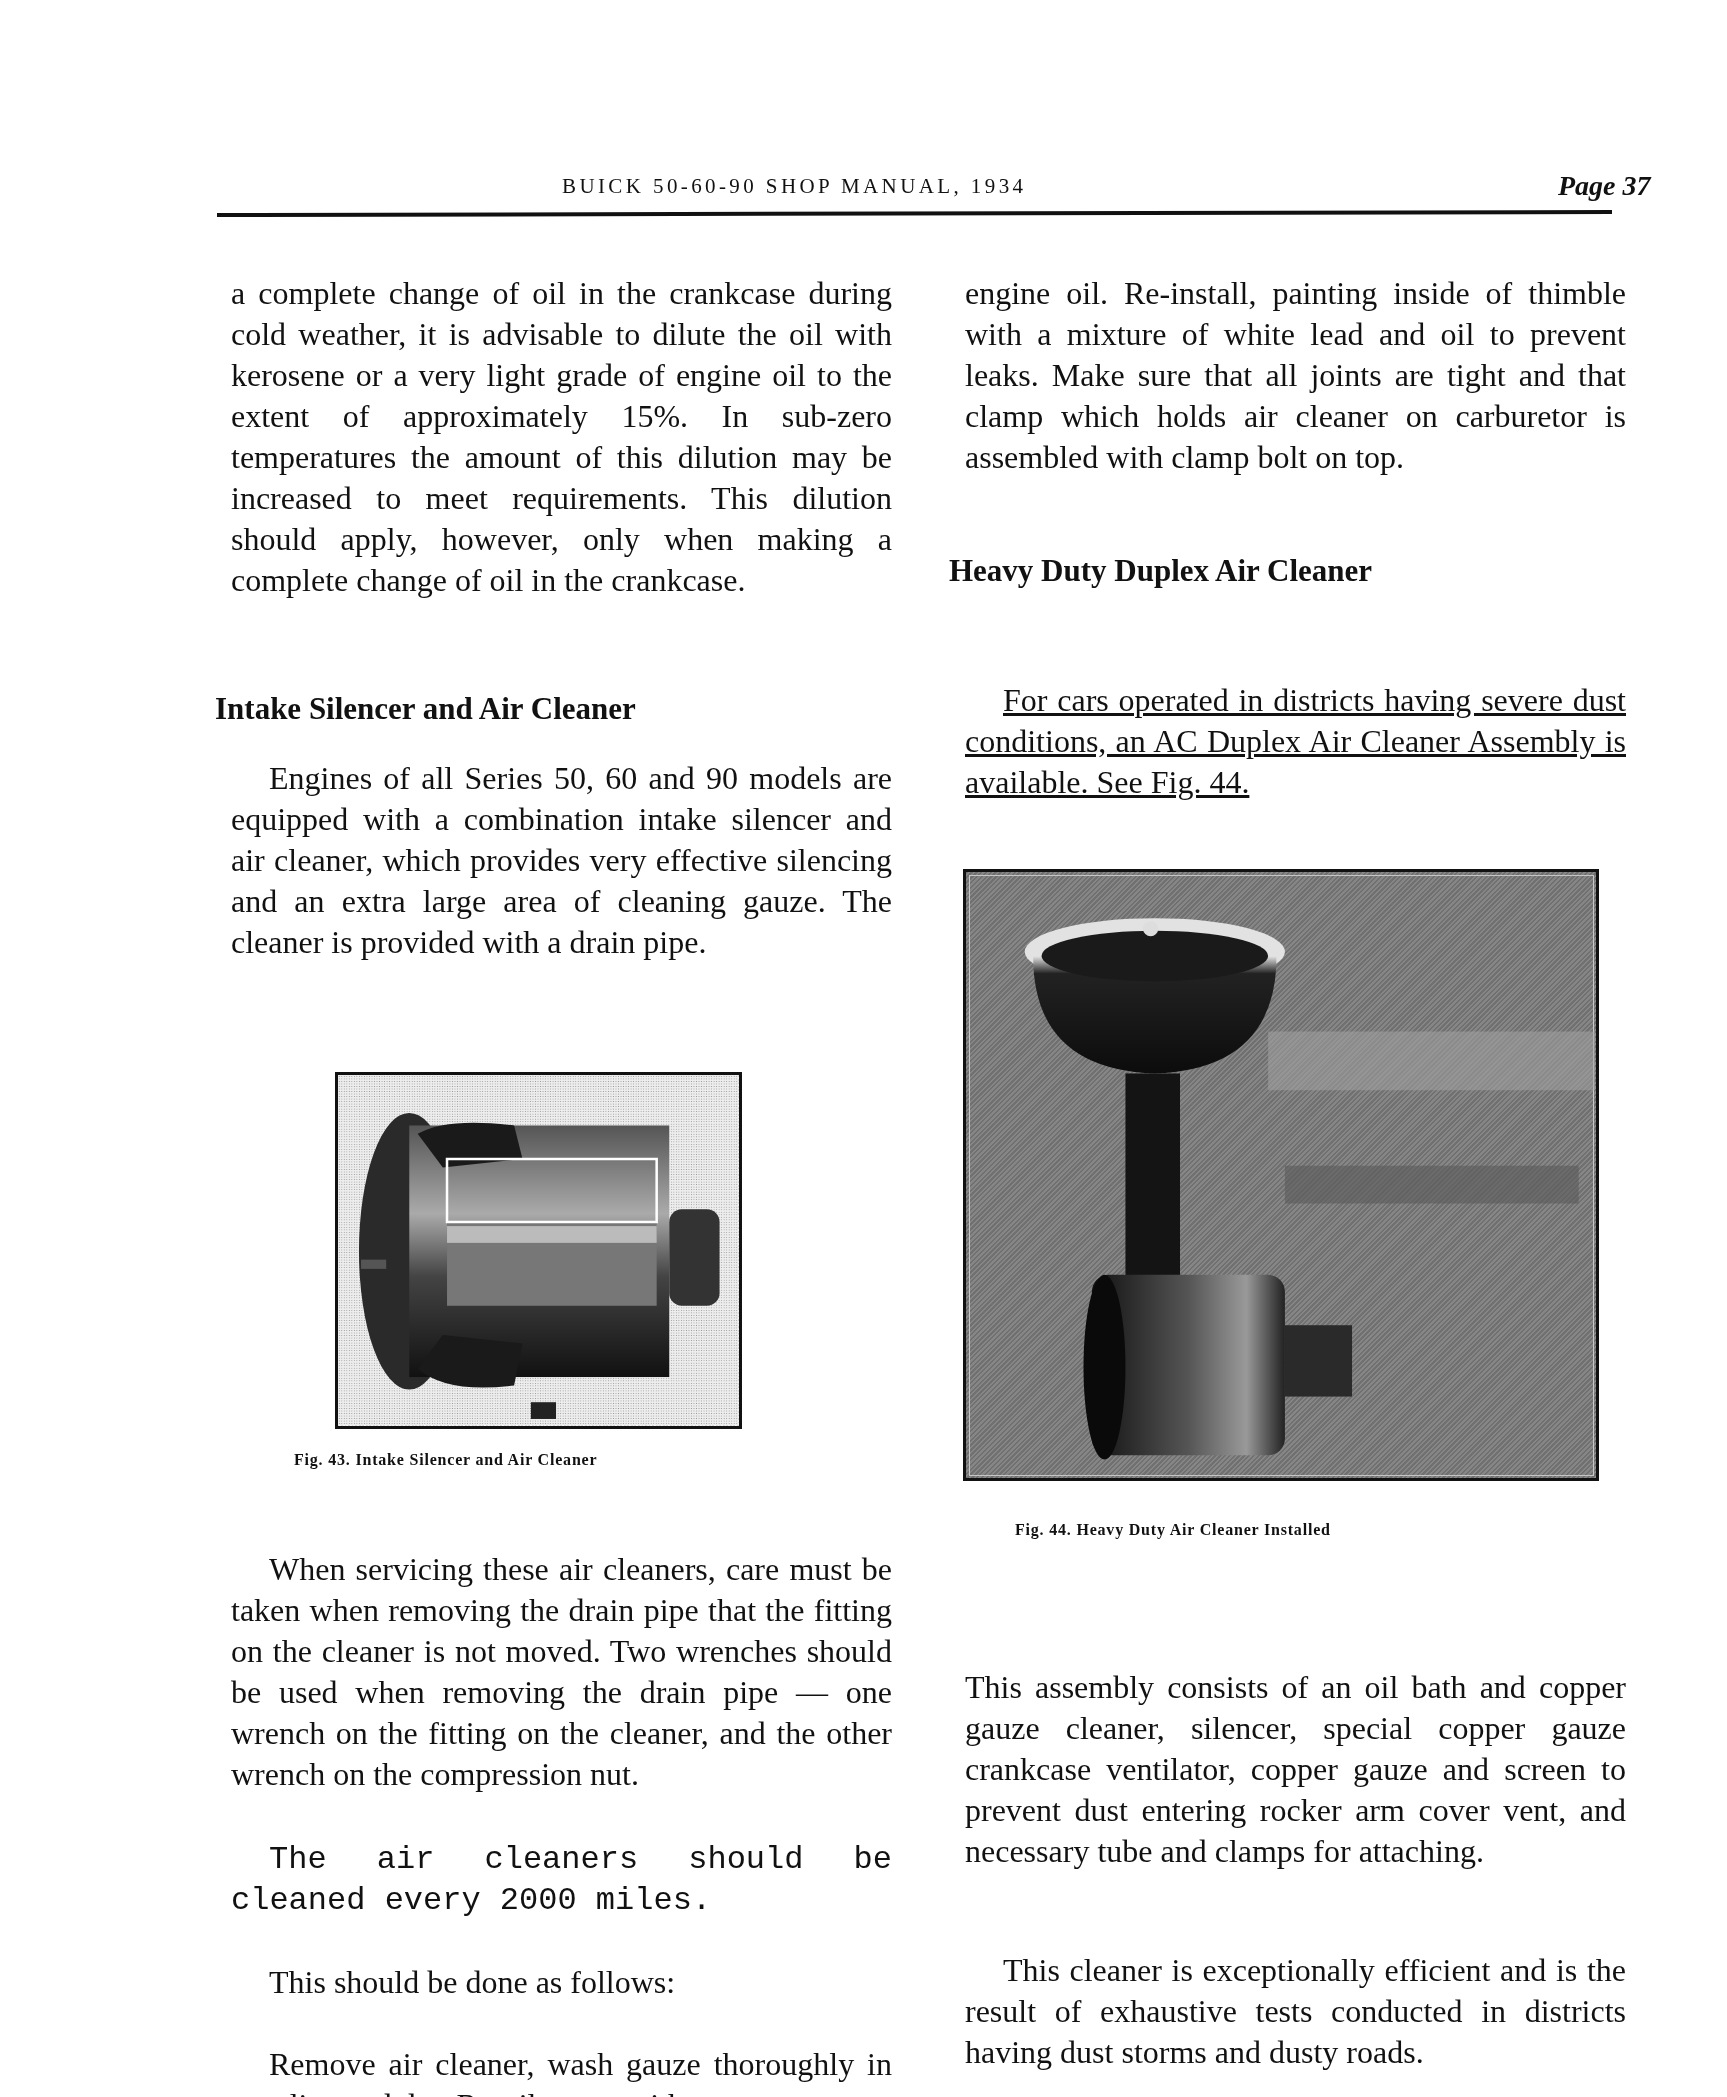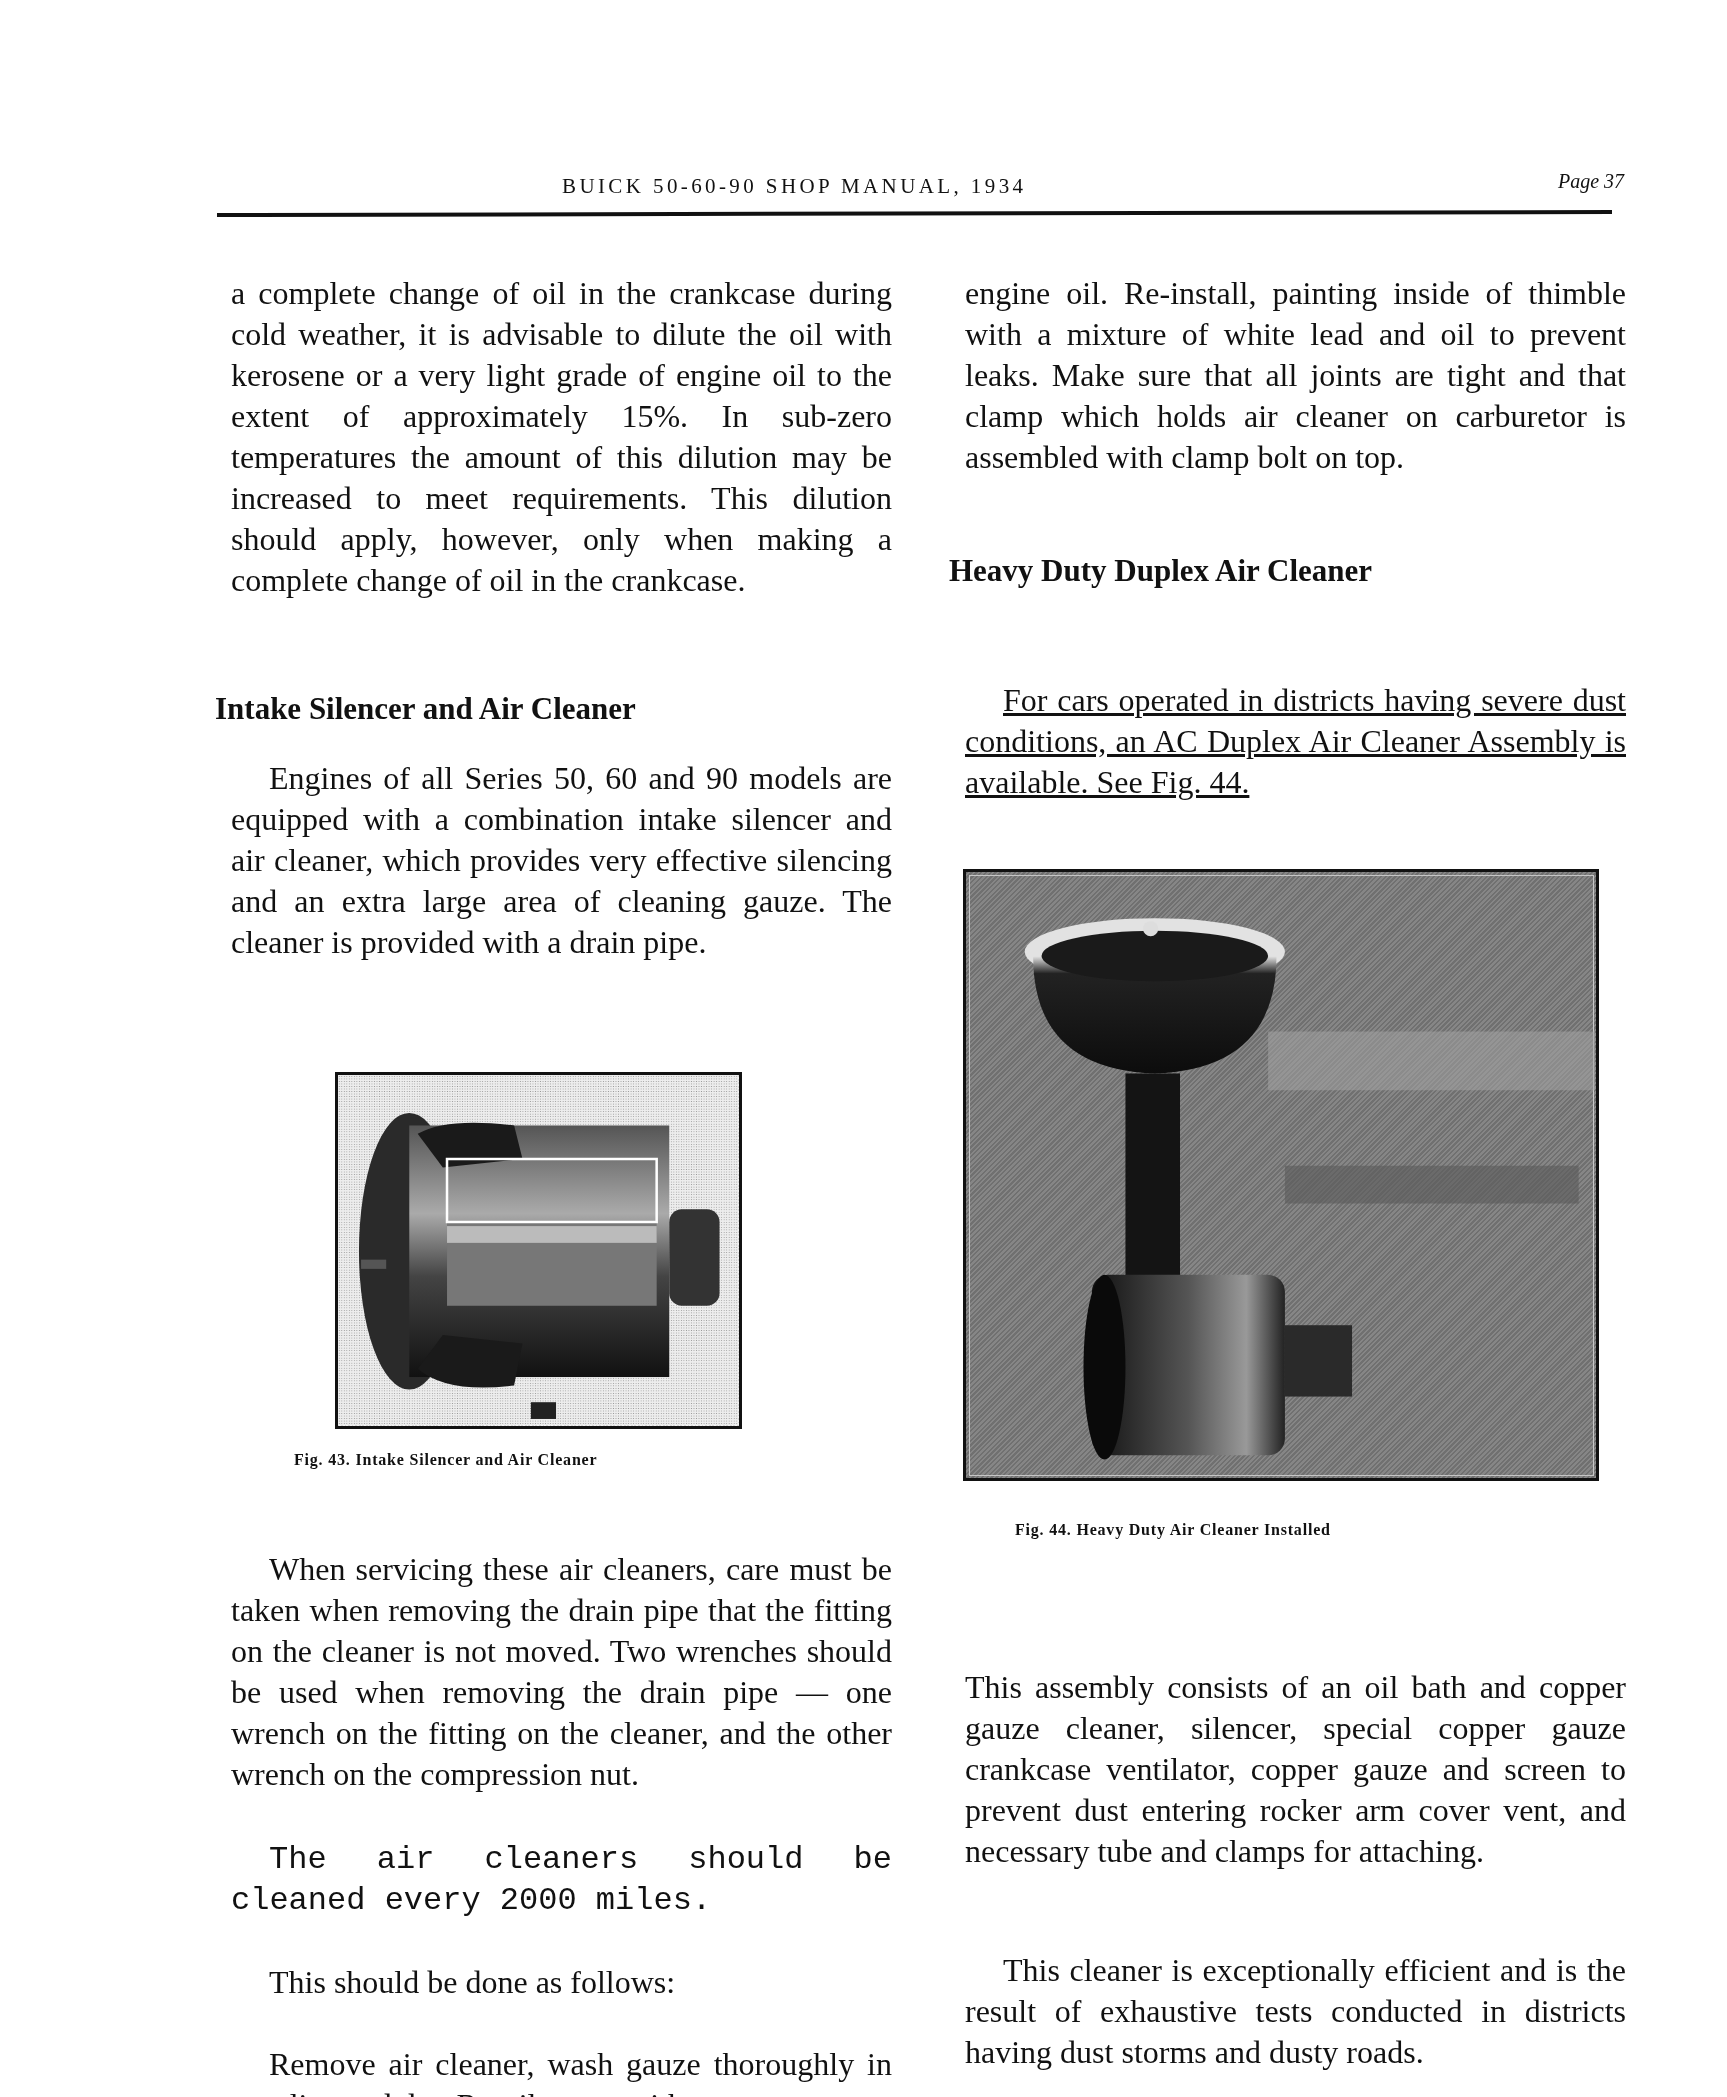--- a/index.html
+++ b/index.html
@@ -6,21 +6,21 @@
     body {
       width: 1728px; height: 2261px; position: relative; overflow: hidden;
       font-family: "Liberation Serif", "DejaVu Serif", serif; color: #111;
     }
     .header-title {
       position: absolute; left: 562px; top: 174px;
       font-size: 21px; letter-spacing: 3.4px; white-space: nowrap;
     }
     .header-page {
       position: absolute; left: 1558px; top: 170px;
-      font-size: 20px; font-style: italic; white-space: nowrap;
+      font-size: 28px; font-style: italic; white-space: nowrap; font-weight: bold;
     }
     .header-rule {
       position: absolute; left: 217px; top: 213px; width: 1395px; height: 3.8px;
       background: #111; transform: rotate(-0.12deg); transform-origin: left center;
     }
     .col { position: absolute; width: 661px; }
     .col-left { left: 215px; }
     .col-right { left: 949px; }
     .para {
       position: absolute; left: 0; width: 661px;

